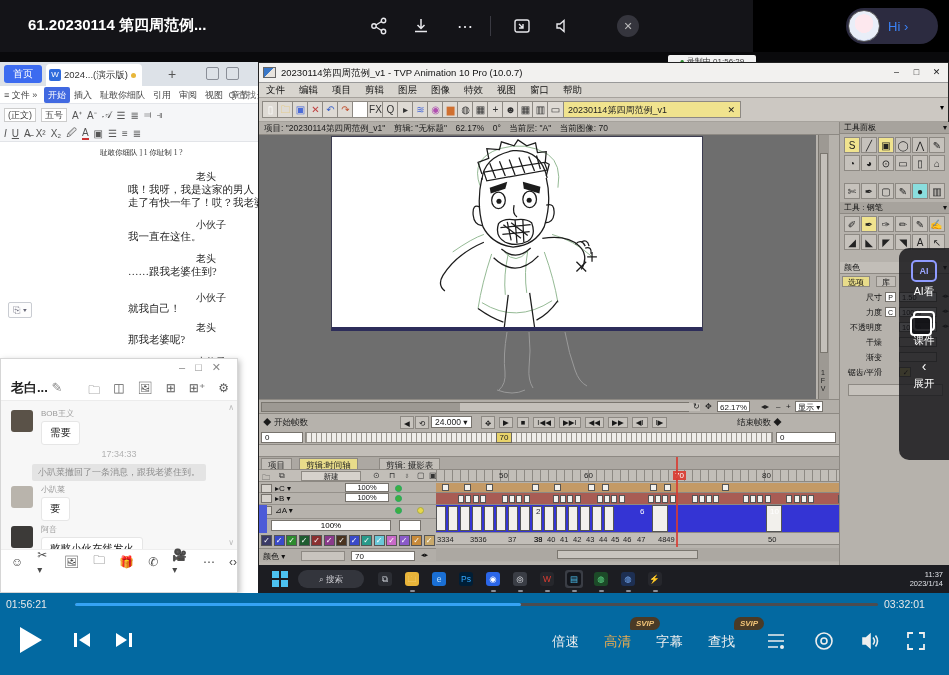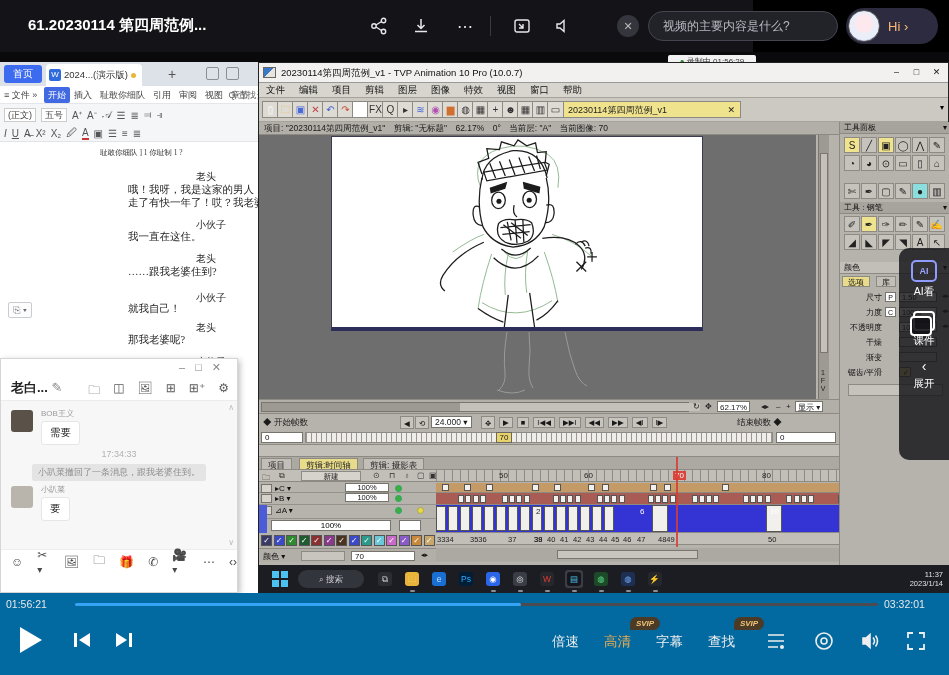--- a/index.html
+++ b/index.html
@@ -10,21 +10,21 @@
 
   
   #hdr { left:0; top:0; width:753px; height:52px; background:#141418; z-index:50; }
   #hdr-title { left:28px; top:16px; color:#fff; font-size:15px; font-weight:bold; }
   .hicon { top:13px; width:26px; height:26px; display:flex; align-items:center; justify-content:center; color:#e8e8ec; }
   .hdiv { left:490px; top:16px; width:1px; height:20px; background:#3a3a42; }
   #hdr-close { left:617px; top:15px; width:22px; height:22px; border-radius:50%; background:#35353d; color:#bbb; font-size:11px; display:flex; align-items:center; justify-content:center; }
   #hdr-search { left:648px; top:11px; width:190px; height:30px; border:1px solid #45454f; border-radius:16px; background:#222229; color:#b9b9c2; font-size:12px; line-height:28px; padding-left:14px; }
   #hdr-user { left:846px; top:8px; width:92px; height:36px; border-radius:18px; background:#2c2b40; display:flex; align-items:center; }
   #avatar { width:32px; height:32px; margin-left:2px; border-radius:50%; background:radial-gradient(circle at 50% 42%,#fde8ee 0 40%,#e9eef8 41% 70%,#cdd6ee 71%); border:1px solid #555; }
-  #hi-label { color:#fdba74; font-size:13px; margin-left:8px; }
+  #hi-label { color:#3b82f6; font-size:13px; margin-left:8px; }
 
   
   #video { left:0; top:52px; width:949px; height:541px; background:#0a0a0c; }
   #recpill { left:668px; top:3px; width:88px; height:13px; background:#f2f2f2; border-radius:2px; color:#333; font-size:8px; line-height:13px; text-align:center; }
   #recpill b { color:#2d8a2d; }
 
   
   #wps { left:0; top:10px; width:258px; height:531px; background:#fff; }
   #wps-tabs { left:0; top:0; width:258px; height:24px; background:#dde2e8; }
   #wps-home { left:4px; top:3px; width:38px; height:18px; background:#3c6bf0; color:#fff; font-size:10px; text-align:center; line-height:18px; border-radius:3px; }
@@ -228,21 +228,20 @@
         </svg>
     </div>
     <div class="hicon abs" style="left:550px">
       <svg width="18" height="16" viewBox="0 0 18 16">
           <g stroke="#e8e8ec" stroke-width="1.4" fill="none">
             <path d="M3 6h3l4-3.5v11L6 10H3z"></path>
           </g>
         </svg>
     </div>
     <div id="hdr-close" class="abs">✕</div>
-    <div id="hdr-search" class="abs">视频的主要内容是什么?</div>
     <div id="hdr-user" class="abs">
       <div id="avatar"></div>
       <div id="hi-label">Hi ›</div>
     </div>
   </header>
 
   <div id="video" class="abs">
 
     <div id="recpill" class="abs"><b>●</b><span> 录制中 01:56:29</span></div>
 
@@ -331,20 +330,21 @@
           <span>⚙</span>
         </div>
       </div>
       <div id="chat-body" class="abs">
         <span class="c-chev" style="top:2px">∧</span>
         <span class="c-chev" style="bottom:2px">∨</span>
       <div class="c-msg"><i class="c-av" style="background: rgb(90, 82, 72);"></i><div class="c-name">BOB王义</div><div class="c-bub">需要</div></div>
           <div class="c-time">17:34:33</div>
           <div class="c-sys"><span>小趴菜撤回了一条消息，跟我老婆住到。</span></div>
           <div class="c-msg"><i class="c-av" style="background: rgb(185, 180, 172);"></i><div class="c-name">小趴菜</div><div class="c-bub">要</div></div>
+          <div class="c-msg"><i class="c-av" style="background: rgb(60, 58, 56);"></i><div class="c-name">阿音</div><div class="c-bub">憨憨小伙在线发火</div></div>
         </div>
       <div id="chat-tools" class="abs">
         <span>☺</span>
         <span>✂<small>▾</small></span>
         <span>🖼</span>
         <span>🗀</span>
         <span>🎁</span>
         <span>✆</span>
         <span>🎥<small>▾</small></span>
         <span>⋯</span>
@@ -479,21 +479,21 @@
         <span id="rr-mark">70</span>
         <span class="rr-in" style="left:517px;width:60px">0</span>
       </div>
 
       <div id="statusrow" class="abs">
         <span class="abs" style="right:4px;top:1px">▾</span>
       </div>
       <div id="tabsrow" class="abs">
           <span class="ttab" style="left: 2px;">项目</span>
           <span class="ttab act" style="left: 40px;">剪辑:时间轴</span>
-          <span class="ttab" style="left: 104px;">剪辑: 摄影表</span>
+          <span class="ttab" style="left: 120px;">剪辑: 摄影表</span>
         </div>
 
       <div id="timeline" class="abs">
         <div id="tl-head">
           <span class="tl-hic" style="left:3px">🗀</span>
           <span class="tl-hic" style="left:20px">⧉</span>
           <span id="tl-new">新建</span>
           <span class="tl-hic" style="left:114px">⊙</span>
           <span class="tl-hic" style="left:130px">⊓</span>
           <span class="tl-hic" style="left:145px">♁</span>

